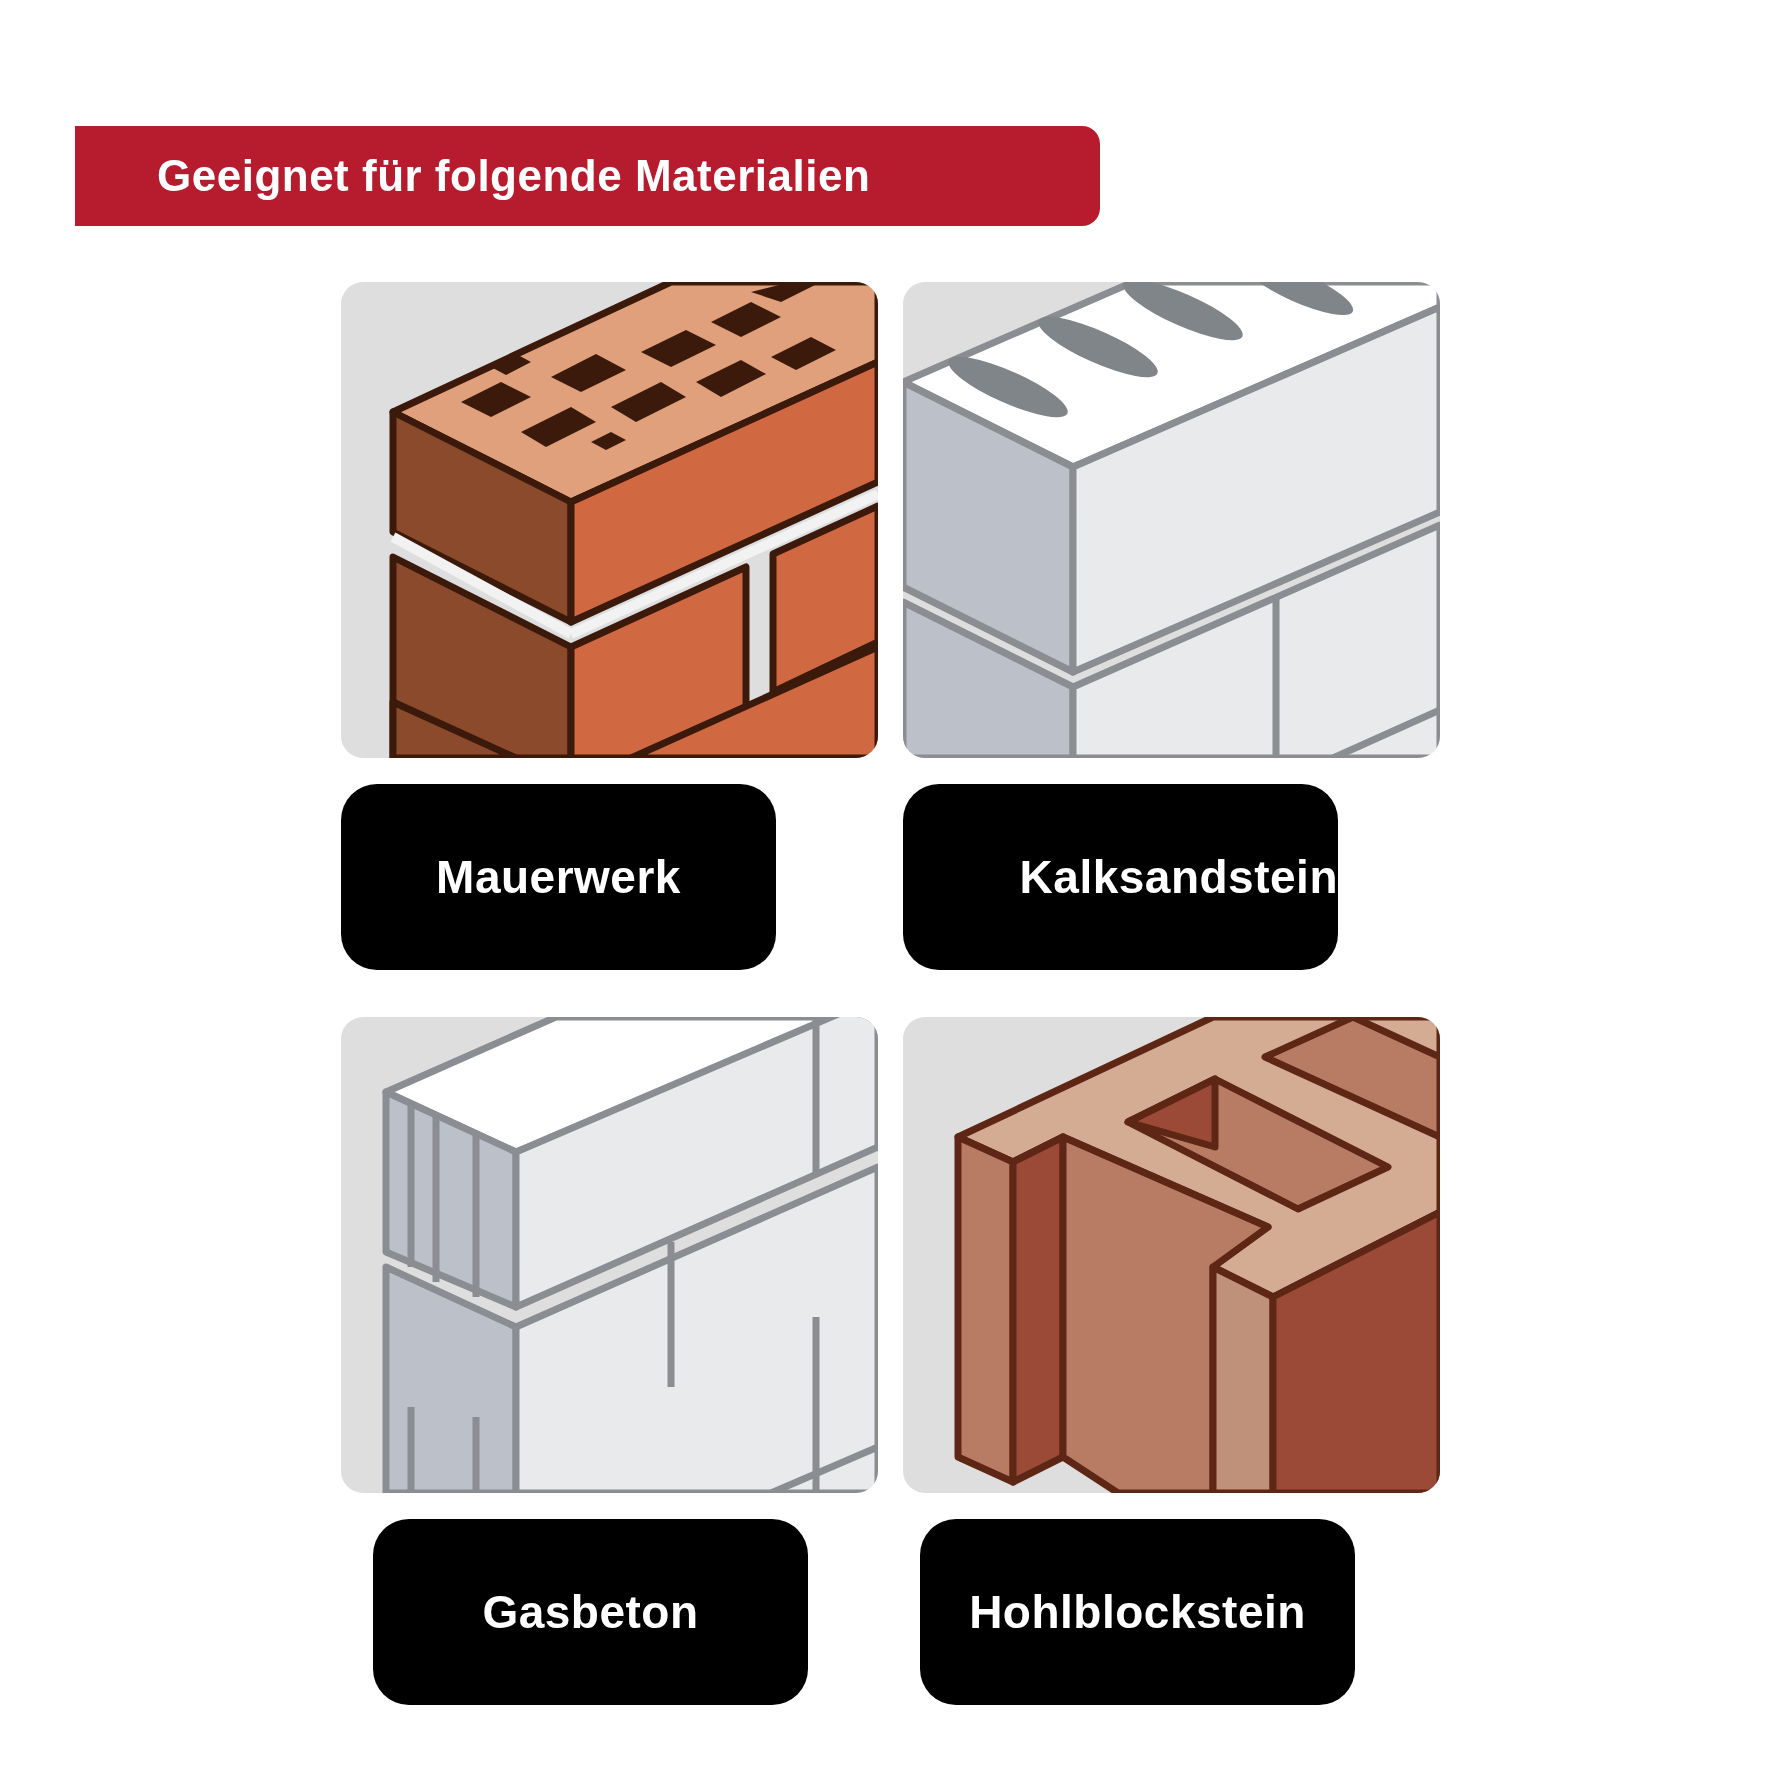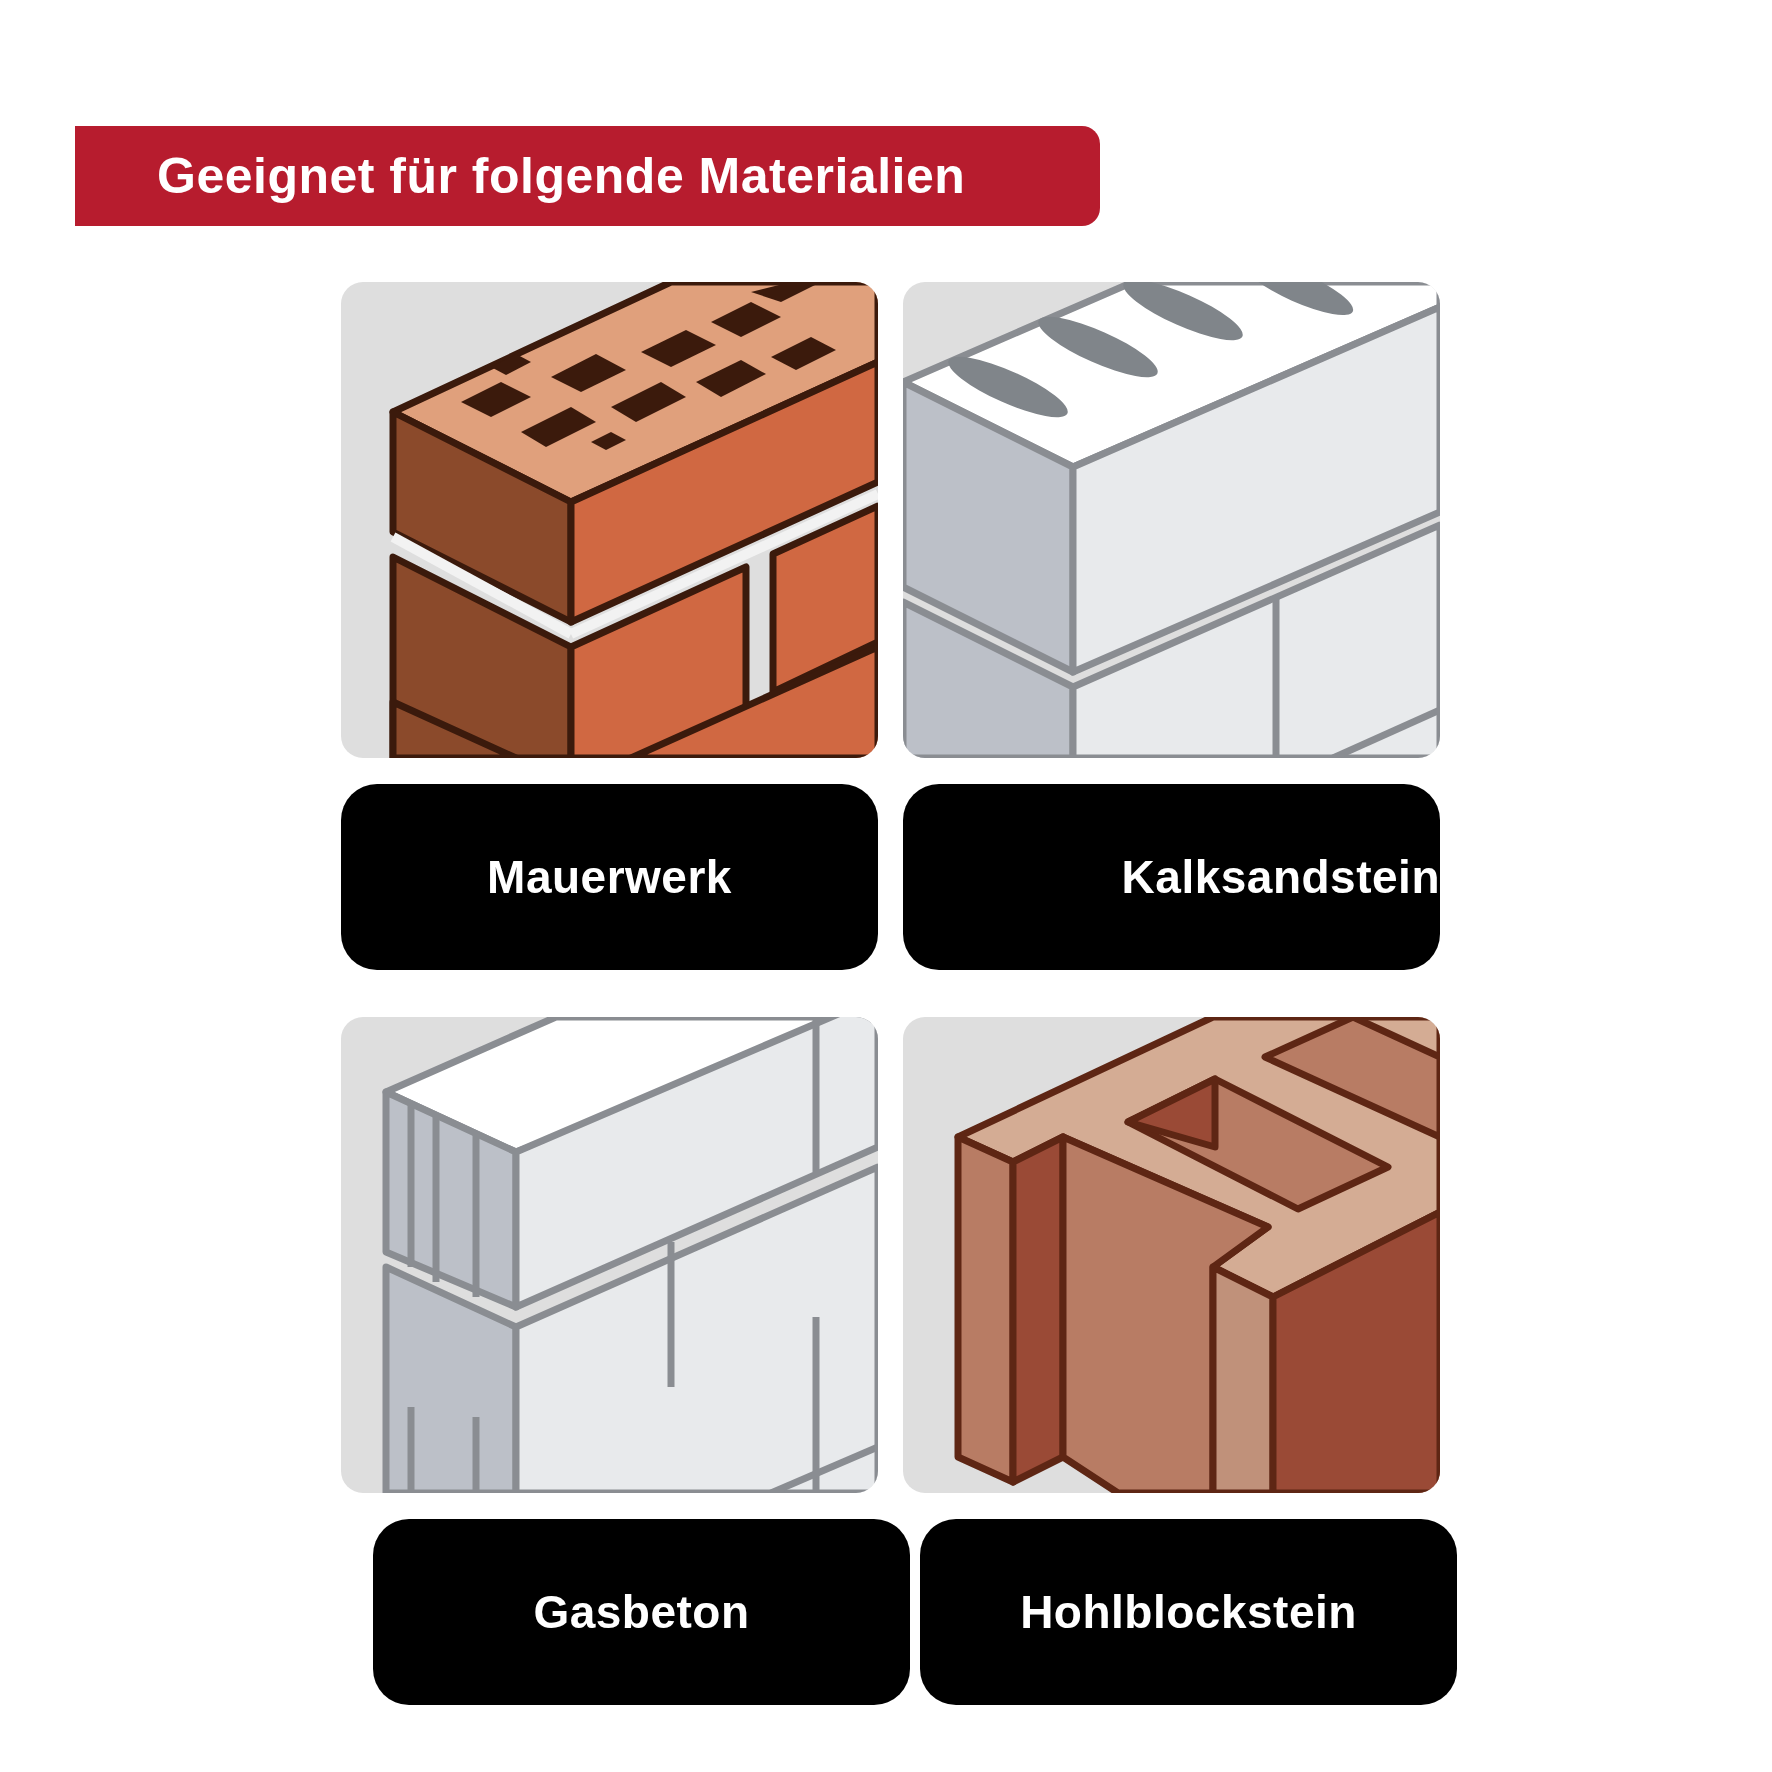--- a/index.html
+++ b/index.html
@@ -1,21 +1,21 @@
 <!DOCTYPE html>
 <html><head>
 <meta charset="utf-8">
 <style>
   html,body{margin:0;padding:0;background:#ffffff;}
   body{width:1772px;height:1772px;position:relative;overflow:hidden;font-family:"Liberation Sans","DejaVu Sans",sans-serif;}
   .banner{position:absolute;left:75px;top:126px;width:1025px;height:100px;background:#b71c2e;border-radius:0 18px 18px 0;}
-  .banner span{position:absolute;left:82px;top:0;line-height:100px;color:#fff;font-size:50px;font-weight:bold;letter-spacing:0.5px;}
+  .banner span{position:absolute;left:82px;top:0;line-height:100px;color:#fff;font-size:44px;font-weight:bold;letter-spacing:0.5px;}
   .card{position:absolute;width:537px;height:476px;border-radius:22px;overflow:hidden;background:#dedede;}
   .card svg{width:100%;height:100%;display:block;}
-  .label{position:absolute;width:537px;height:186px;background:#000;border-radius:36px;color:#fff;font-size:46px;font-weight:bold;text-align:center;line-height:186px;letter-spacing:0.5px;}
+  .label{position:absolute;width:435px;height:186px;background:#000;border-radius:36px;color:#fff;font-size:46px;font-weight:bold;text-align:center;line-height:186px;letter-spacing:0.5px;}
 </style>
 </head>
 <body>
 
 <div class="banner">
   <span>Geeignet für folgende Materialien</span>
 </div>
 
 <div class="card" style="left:341px;top:282px;">
   <svg viewBox="0 0 537 476" preserveAspectRatio="none">

